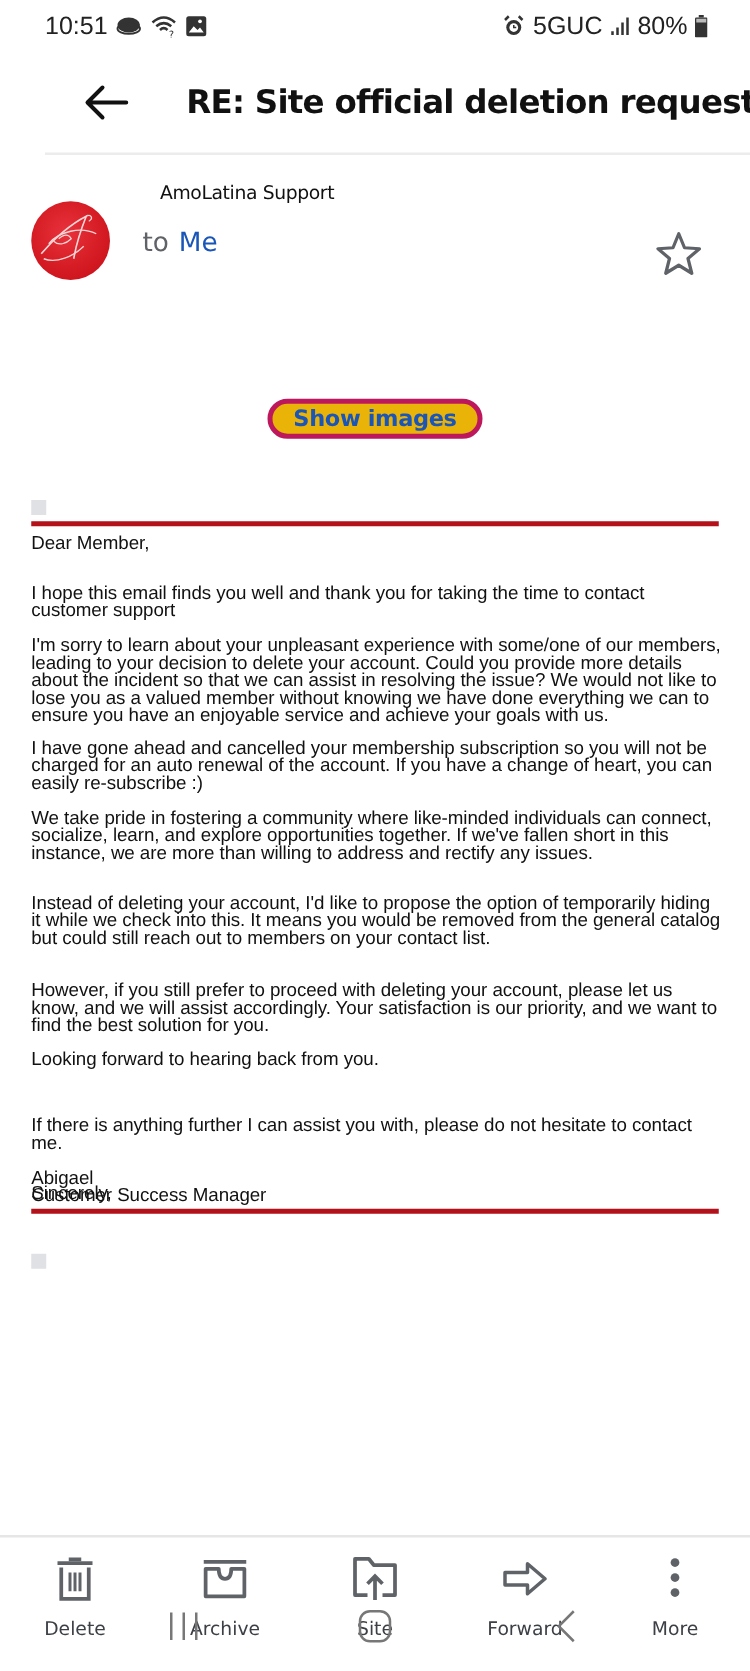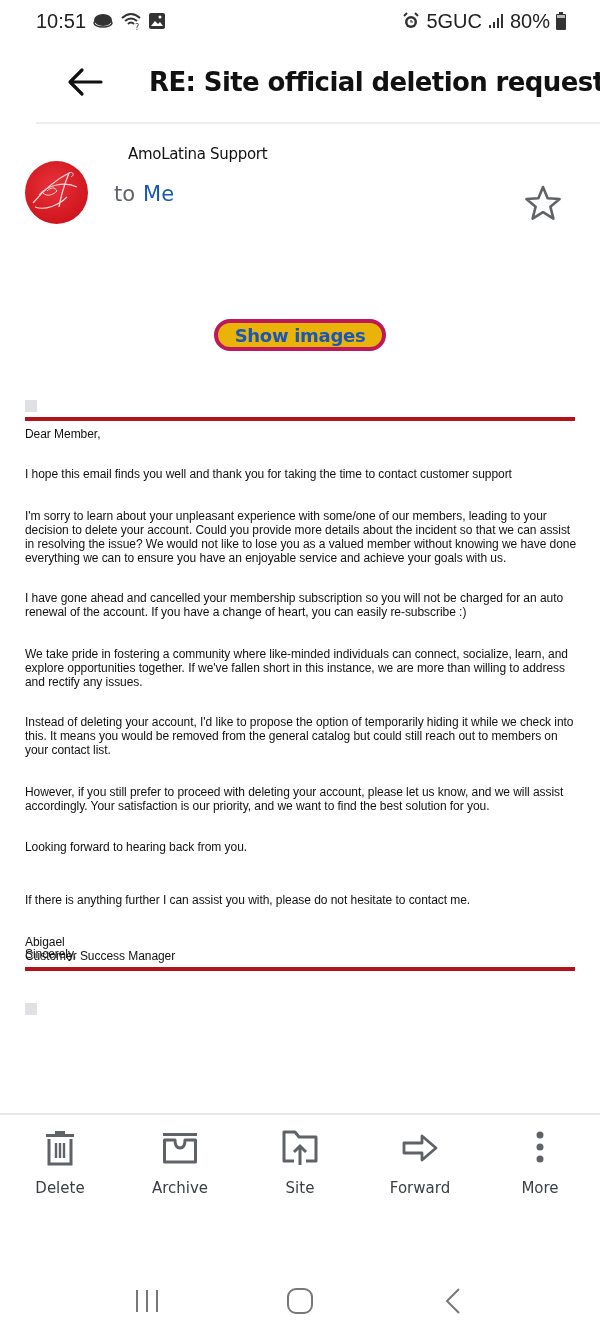--- a/index.html
+++ b/index.html
@@ -24,24 +24,24 @@
   .to-line .me { color: #1a56b8; margin-left: 8px; cursor: pointer; }
   .date { position: absolute; left: 114px; top: 78px; font-family: "DejaVu Sans", sans-serif; font-size: 20px; color: #5f6368; }
   .star-btn { position: absolute; left: 522px; top: 42px; width: 42px; height: 42px; display: flex; align-items: center; justify-content: center; cursor: pointer; }
 
   
   .show-images { position: absolute; left: 214px; top: 319px; width: 172px; height: 32px; border: 4px solid #be185d; border-radius: 22px; display: flex; align-items: center; justify-content: center; font-family: "DejaVu Sans", sans-serif; font-weight: bold; font-size: 18px; color: #1a56b8; background: #eab308; cursor: pointer; letter-spacing: -0.3px; }
 
   
   .placeholder-img { position: absolute; left: 25px; width: 12px; height: 12px; background: #dfe1e5; }
   .red-rule { position: absolute; left: 25px; width: 550px; height: 4px; background: #b3121b; }
-  .body-text { position: absolute; left: 25px; width: 552px; font-family: "Liberation Sans", sans-serif; font-size: 12px; line-height: 13.9px; color: #111; letter-spacing: -0.05px; }
-
-  
-  .toolbar { position: absolute; top: 1113px; left: 0; width: 600px; height: 90px; border-top: 2px solid #e6e6e6; display: flex; }
+  .body-text { position: absolute; left: 25px; width: 552px; font-family: "Liberation Sans", sans-serif; font-size: 15px; line-height: 13.9px; color: #111; letter-spacing: -0.05px; }
+
+  
+  .toolbar { position: absolute; top: 1228px; left: 0; width: 600px; height: 90px; border-top: 2px solid #e6e6e6; display: flex; }
   .tool { flex: 1; display: flex; flex-direction: column; align-items: center; padding-top: 13px; cursor: pointer; }
   .tool-icon { width: 40px; height: 40px; display: flex; align-items: center; justify-content: center; }
   .tool-label { margin-top: 11px; font-family: "DejaVu Sans", sans-serif; font-size: 15px; color: #3c4046; }
 
   
   .navbar { position: absolute; top: 1265px; left: 0; width: 600px; height: 72px; display: flex; align-items: center; justify-content: space-around; padding: 0 70px; }
   .nav-btn { width: 60px; height: 50px; display: flex; align-items: center; justify-content: center; cursor: pointer; }
 </style>
 </head>
 <body>

